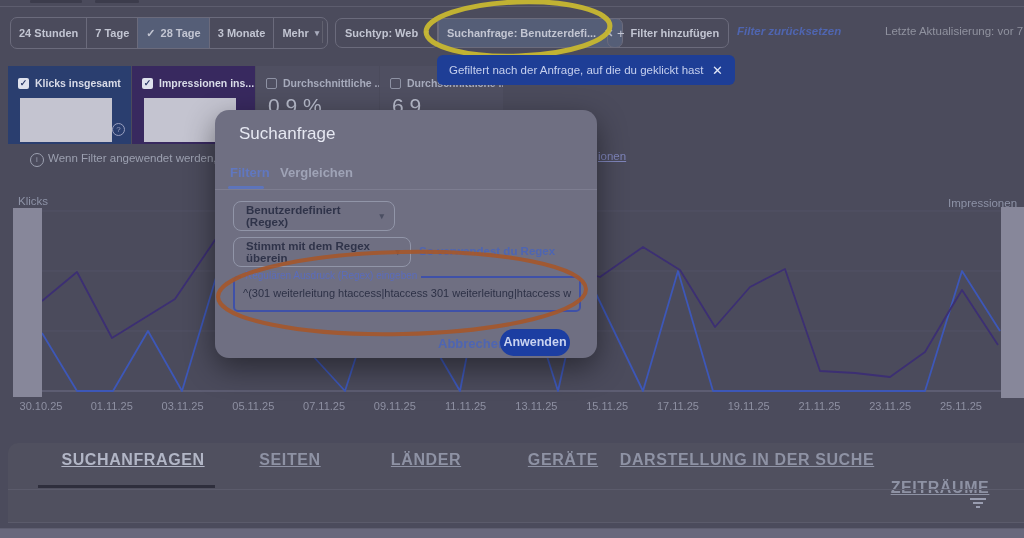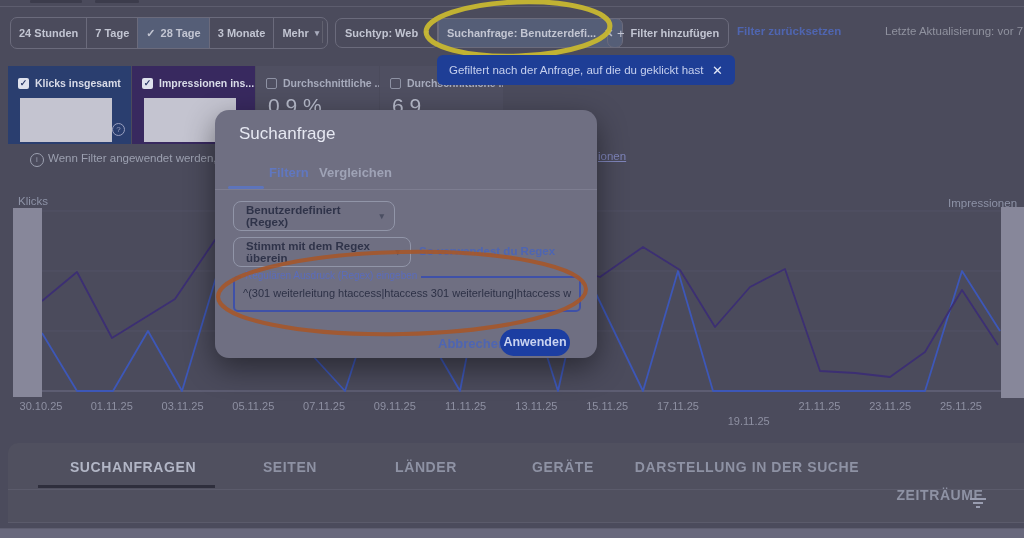--- a/index.html
+++ b/index.html
@@ -49,33 +49,33 @@
   .info-circle{left:30px;top:153px;width:12px;height:12px;border:1px solid #9ca0b0;border-radius:50%;
         color:#9ca0b0;font-size:8px;line-height:12px;text-align:center;}
   .info-text{left:48px;top:152px;width:167px;font-size:11.5px;color:#9ca0b0;white-space:nowrap;overflow:hidden;}
   .link-frag{left:598px;top:150px;font-size:11.5px;color:#7f85bb;text-decoration:underline;}
   
   .axis-label{font-size:11.5px;color:#8d92a6;white-space:nowrap;}
   .redact-chart{background:#87879a;}
   .xdate{position:absolute;top:0;width:64px;text-align:center;font-size:11px;color:#8e90a2;}
   
   .bottom-card{left:8px;top:443px;width:1016px;height:80px;background:#50505f;border-radius:10px 0 0 0;}
-  .btab{position:absolute;top:16px;transform:translateX(-50%);font-size:14px;letter-spacing:.6px;
-        font-weight:bold;color:#8e92a4;white-space:nowrap;cursor:pointer;}
+  .btab{position:absolute;top:8px;transform:translateX(-50%);font-size:16px;letter-spacing:.6px;
+        font-weight:bold;color:#8e92a4;white-space:nowrap;cursor:pointer;text-decoration:underline;}
   .btab.active{color:#b2b6c6;}
   .btab-underline{position:absolute;left:30px;top:42px;width:177px;height:3px;background:#2e2e3c;}
   .hdivider{position:absolute;left:0;width:1016px;height:1px;background:#5b5b6b;}
   .filter-icon{position:absolute;left:958px;top:53px;width:24px;height:14px;}
   .filter-icon i{display:block;height:2px;background:#999db0;margin:2px auto 0;}
   .bottom-strip{left:0;top:528px;width:1024px;height:10px;background:#68687c;border-top:1px solid #5e5e70;}
   
   .modal{left:215px;top:110px;width:382px;height:248px;background:#6f6f82;border-radius:14px;
         box-shadow:0 10px 30px rgba(0,0,0,.45);z-index:30;}
   .m-title{position:absolute;left:24px;top:14px;font-size:17px;color:#e6e8f2;}
-  .m-tab{position:absolute;top:55px;font-size:13px;font-weight:bold;cursor:pointer;margin-left:39px;}
+  .m-tab{position:absolute;top:55px;font-size:13px;font-weight:bold;cursor:pointer;}
   .m-tab-active{color:#6077c0;}
   .m-tab-idle{color:#9fa3b6;text-align:center;}
   .m-tab-underline{position:absolute;left:13px;top:76px;width:36px;height:3px;background:#5d74bb;border-radius:2px;}
   .m-divider{position:absolute;left:0;top:79px;width:382px;height:1px;background:#7d7d90;}
   .dd{position:absolute;height:30px;border:1px solid #9195a8;border-radius:8px;display:flex;align-items:center;
         justify-content:space-between;padding:0 10px 0 12px;box-sizing:border-box;font-size:11.5px;font-weight:bold;
         color:#2f3349;cursor:pointer;background:transparent;}
   .dd .caret{color:#4a4e62;}
   .m-link{position:absolute;left:204px;top:135px;font-size:11.5px;font-weight:bold;color:#4e65b2;cursor:pointer;}
   .m-input{position:absolute;left:18px;top:166px;width:348px;height:36px;border:2px solid #3f51a8;border-radius:5px;
@@ -127,21 +127,21 @@
   <div class="abs chip" style="left:335px;top:18px;">
     <span>Suchtyp: Web</span>
     <span class="caret">▾</span>
   </div>
 
   <div class="abs chip" style="left:607px;top:18px;">
     <span class="plus">+</span>
     <span>Filter hinzufügen</span>
   </div>
 
-  <div class="abs link" style="left:737px;top:25px;">Filter zurücksetzen</div>
+  <div class="abs link" style="left:737px;top:25px;font-style:italic;">Filter zurücksetzen</div>
   <div class="abs muted" style="left:885px;top:25px;">Letzte Aktualisierung: vor 7 St</div>
 
   <div class="abs card card-blue" style="left:8px;">
     <div class="card-head">
       <span class="cb cb-on">✓</span>
       <span class="card-label">Klicks insgesamt</span>
     </div>
     <div class="redact"></div>
     <div class="help-circle">?</div>
   </div>
@@ -195,21 +195,21 @@
       <span class="xdate" style="left: 9px;">30.10.25</span>
       <span class="xdate" style="left: 79.7692px;">01.11.25</span>
       <span class="xdate" style="left: 150.538px;">03.11.25</span>
       <span class="xdate" style="left: 221.308px;">05.11.25</span>
       <span class="xdate" style="left: 292.077px;">07.11.25</span>
       <span class="xdate" style="left: 362.846px;">09.11.25</span>
       <span class="xdate" style="left: 433.615px; text-align: center;">11.11.25</span>
       <span class="xdate" style="left: 504.385px;">13.11.25</span>
       <span class="xdate" style="left: 575.154px;">15.11.25</span>
       <span class="xdate" style="left: 645.923px;">17.11.25</span>
-      <span class="xdate" style="left: 716.692px; margin-top: 15px;">19.11.25</span>
+      <span class="xdate" style="left: 716.692px;">19.11.25</span>
       <span class="xdate" style="left: 787.462px;">21.11.25</span>
       <span class="xdate" style="left: 858.231px;">23.11.25</span>
       <span class="xdate" style="left: 929px;">25.11.25</span>
     </div>
 
   <div class="abs bottom-card">
     <div id="bottom-tabs">
         <div class="btab active" style="left: 125px;">SUCHANFRAGEN</div>
         <div class="btab" style="left: 282px;">SEITEN</div>
         <div class="btab" style="left: 418px;">LÄNDER</div>

